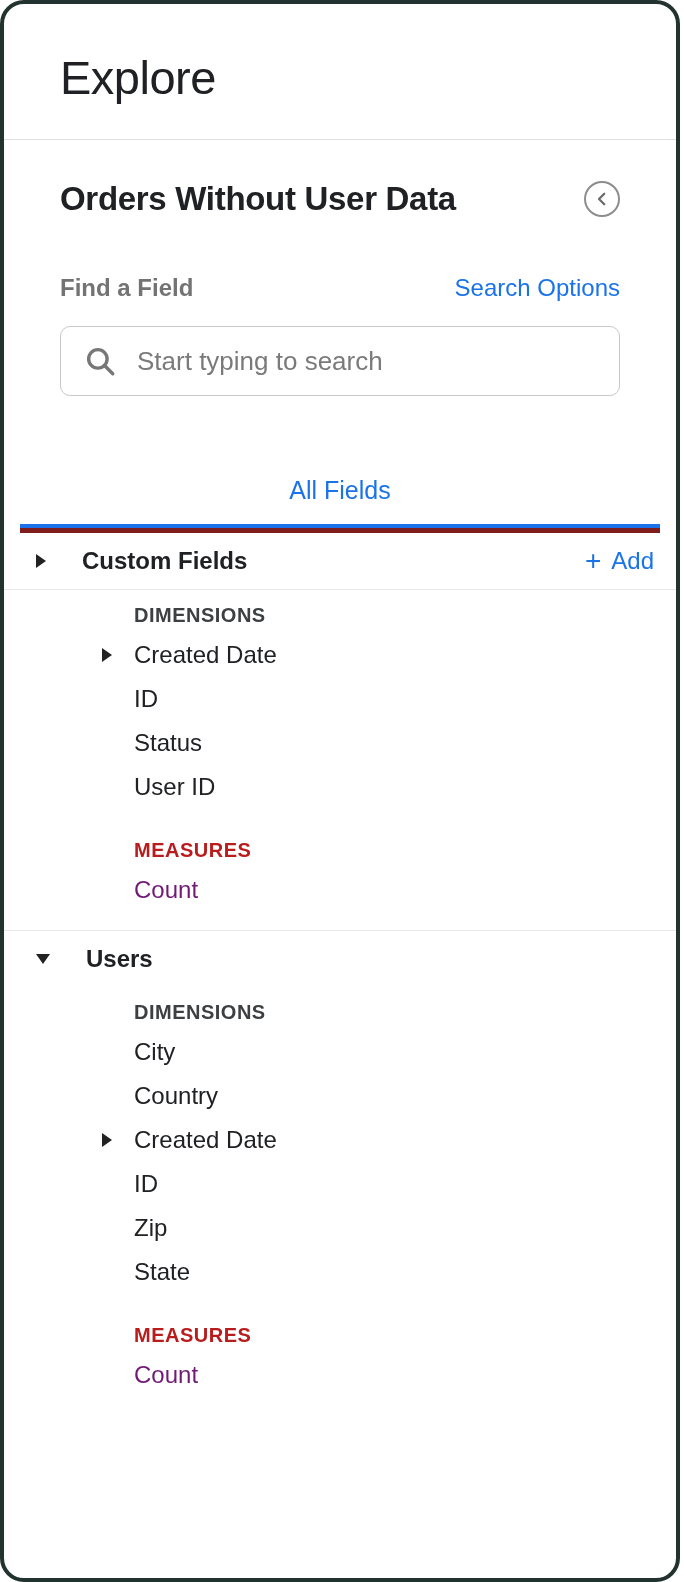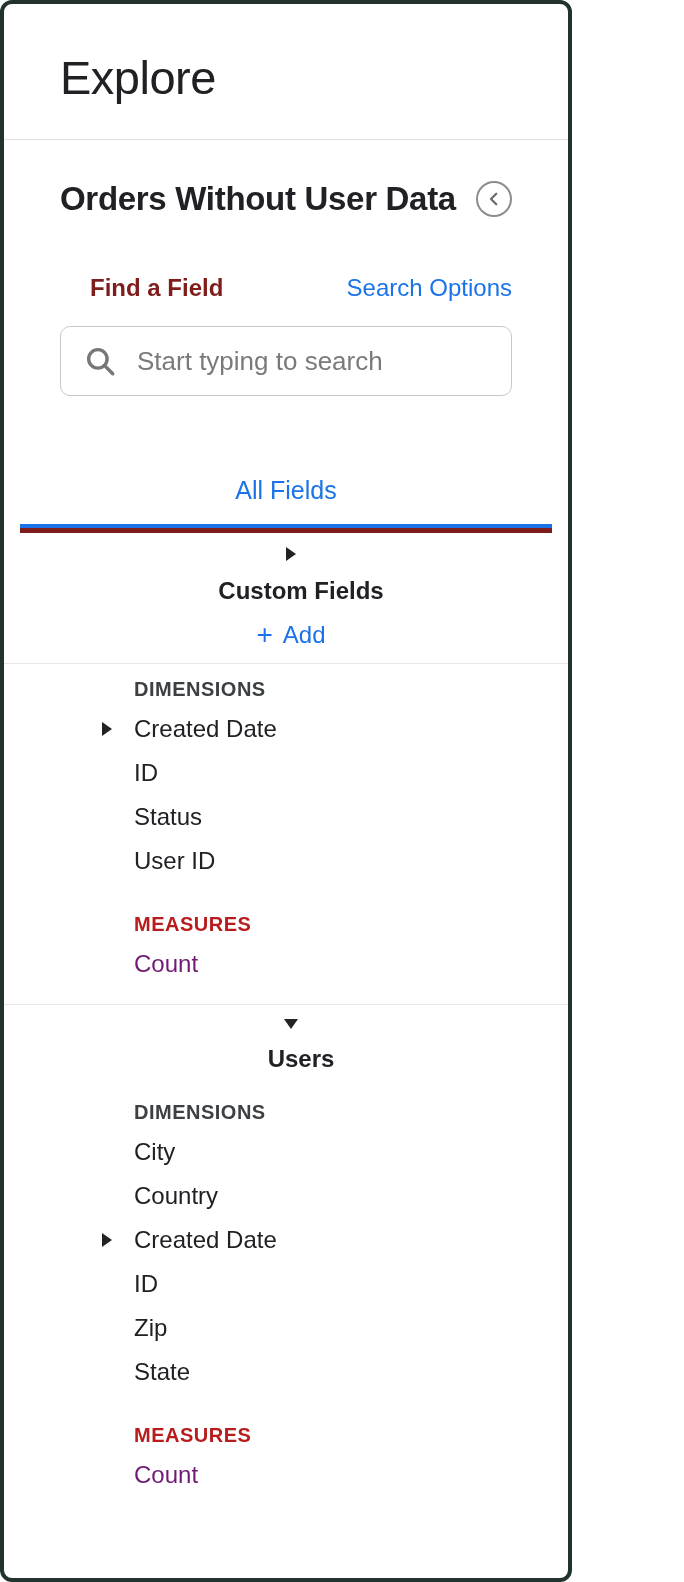--- a/index.html
+++ b/index.html
@@ -3,25 +3,25 @@
 <meta charset="utf-8">
 <style>
   * { box-sizing: border-box; }
   html, body { margin:0; padding:0; }
   body {
     font-family: "Google Sans", "Helvetica Neue", Arial, sans-serif;
     background:#fff;
     -webkit-font-smoothing:antialiased;
   }
   .device {
-    width:572px;
+    width:680px;
     min-height:1582px;
     margin:0;
     border:4px solid #22322E;
-    border-radius:12px;
+    border-radius:24px;
     background:#fff;
     overflow:hidden;
     position:relative;
   }
   .inner {
     padding:0;
   }
   .title-wrap {
     padding:46px 56px 34px 56px;
   }
@@ -61,22 +61,21 @@
   .collapse-btn svg { width:18px; height:18px; }
   .find-row {
     display:flex;
     align-items:baseline;
     justify-content:space-between;
     margin-top:56px;
   }
   .find-label {
     font-size:24px;
     font-weight:600;
-    color:#7f1d1d;
-    margin-left:30px;
+    color:#737373;
   }
   .link {
     font-size:24px;
     font-weight:500;
     color:#1a73e8;
     cursor:pointer;
   }
   .search-box {
     margin-top:24px;
     display:flex;
@@ -123,21 +122,20 @@
   }
   .group {
     border-bottom:1px solid #e8e8e8;
   }
   .group-header {
     display:flex;
     align-items:center;
     padding:14px 22px 14px 32px;
     gap:16px;
     cursor:pointer;
-    flex-direction:column;
   }
   .tri {
     width:0;height:0;
     display:inline-block;
   }
   .tri-right {
     border-top:7px solid transparent;
     border-bottom:7px solid transparent;
     border-left:10px solid #222;
   }

